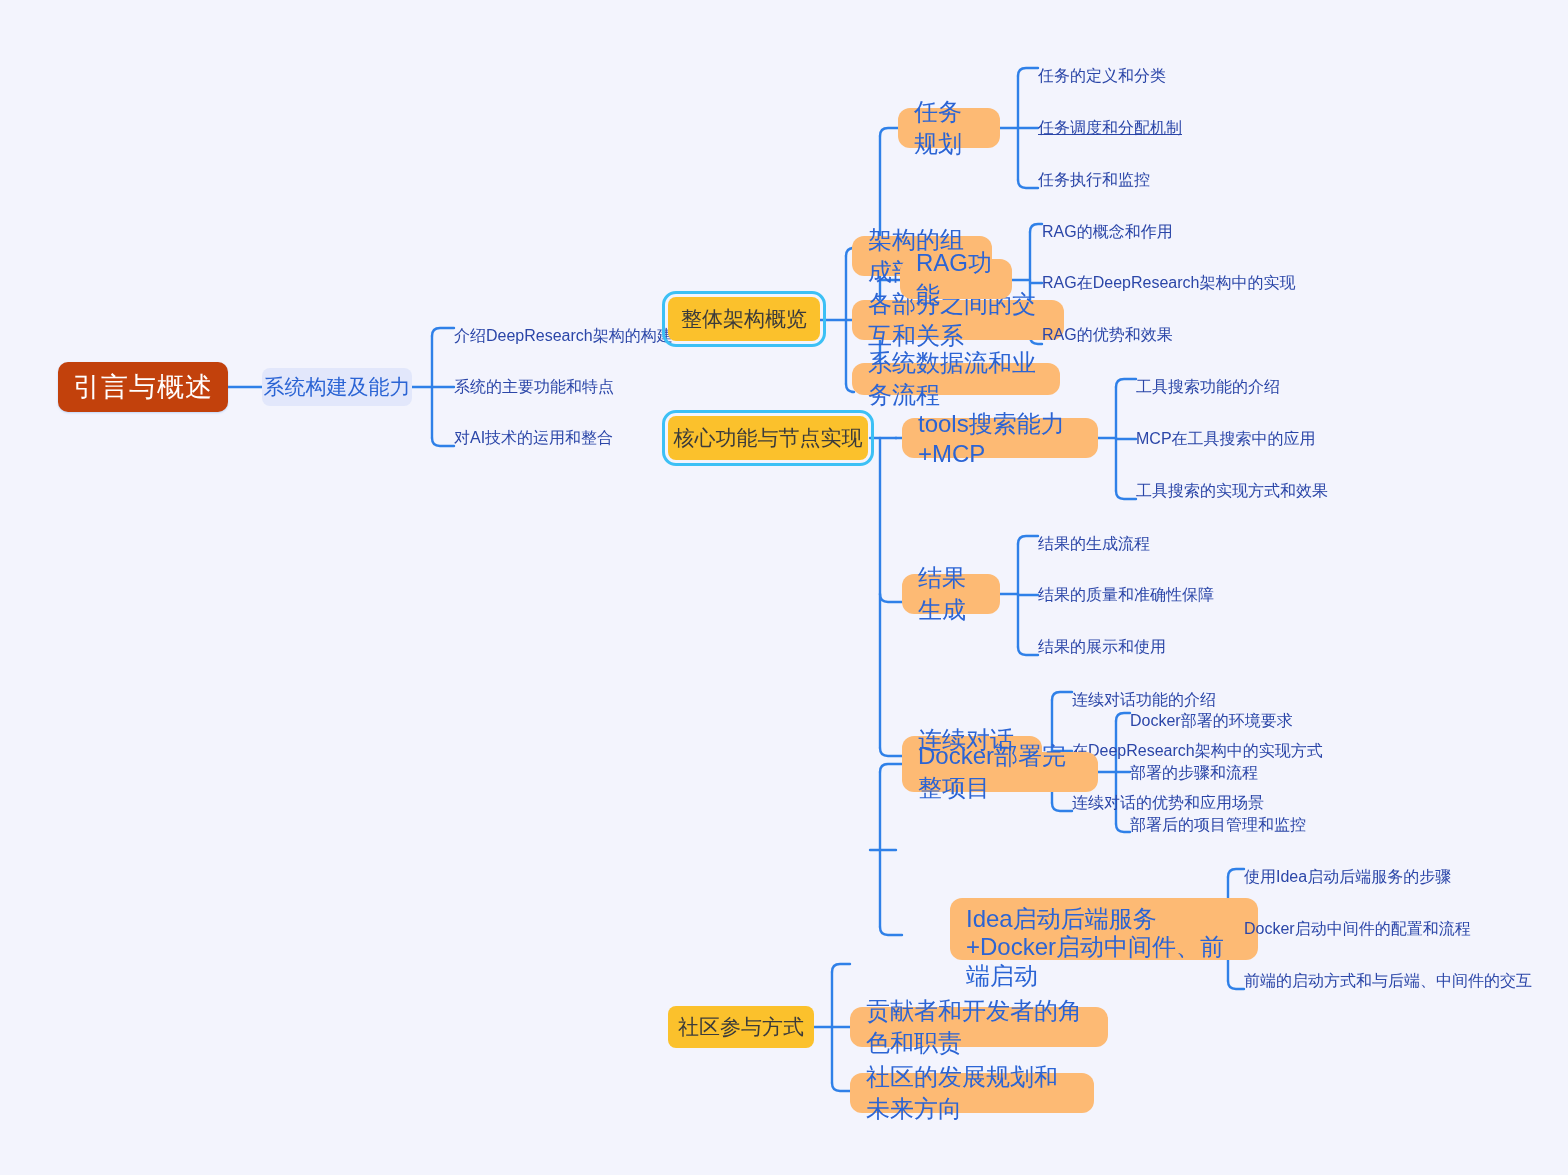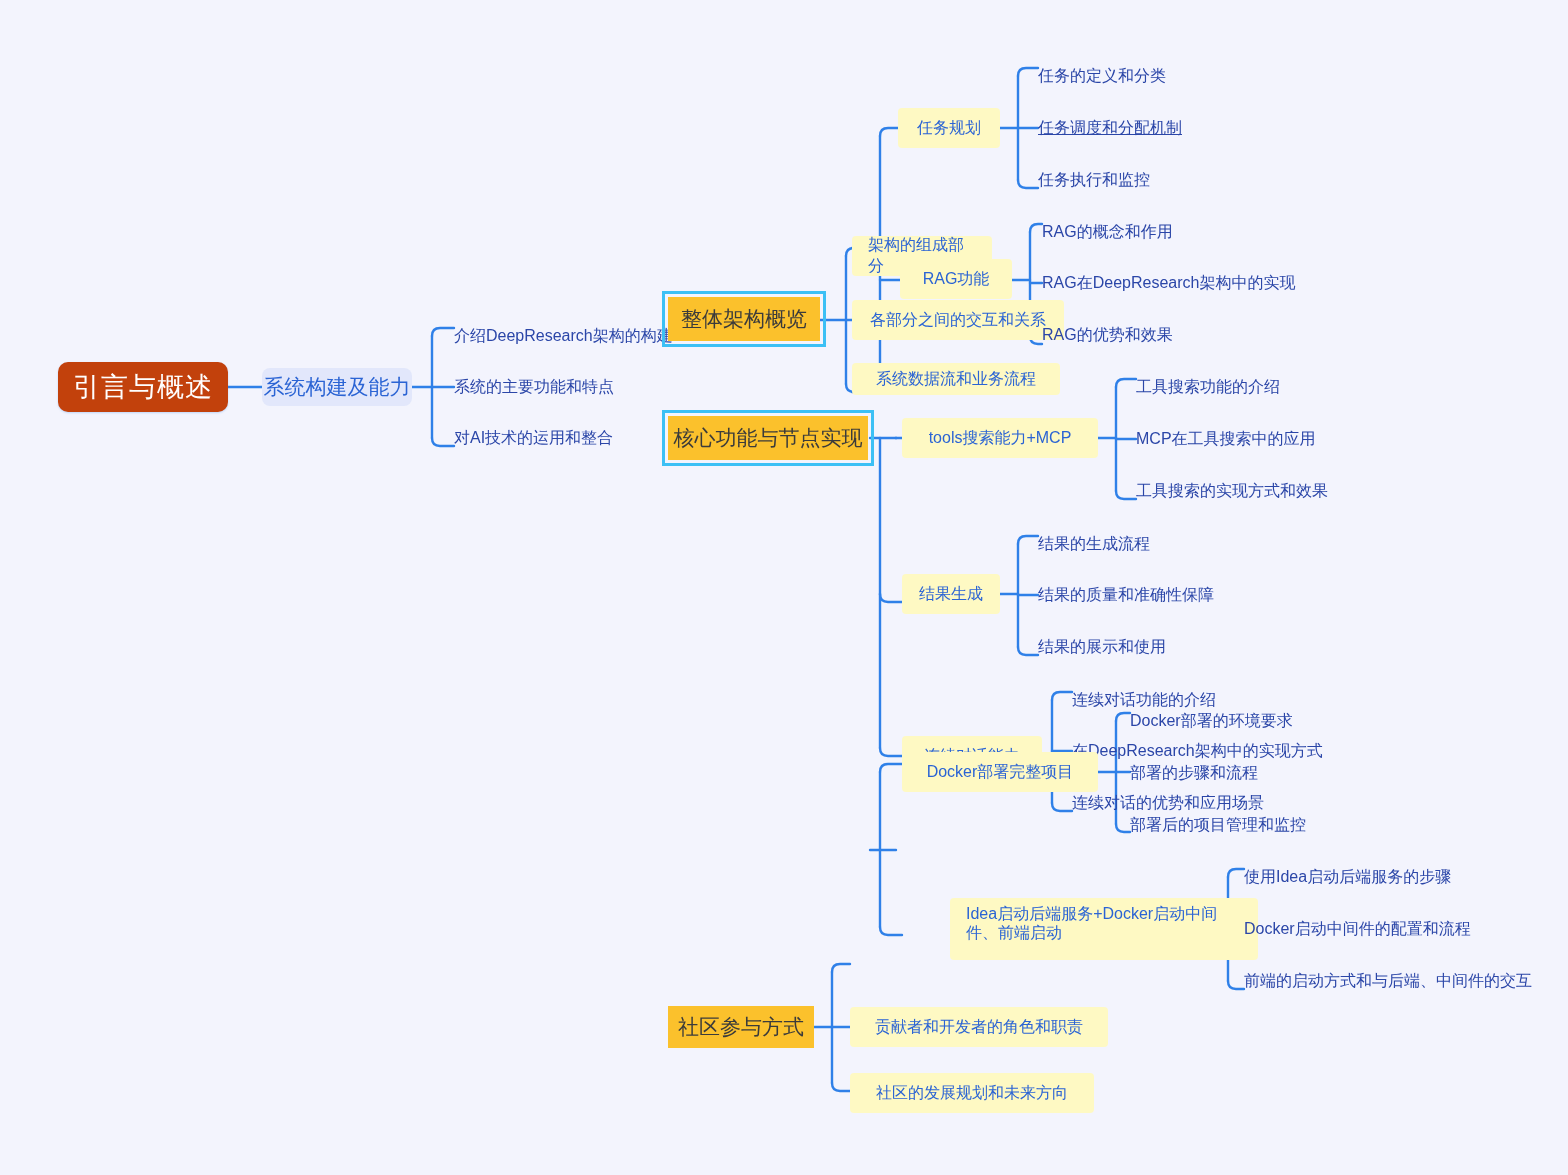--- a/index.html
+++ b/index.html
@@ -21,27 +21,27 @@
     background:#c2410c;color:#ffffff;border-radius:10px;
     font-size:27px;letter-spacing:1px;
     box-shadow:0 1px 2px rgba(45,127,240,.25);
   }
   
   .n-l1{
     background:#e2e7fb;color:#2b64d4;border-radius:8px;font-size:21px;
   }
   
   .n-topic{
-    background:#fbc12c;color:#3b3b3b;border-radius:0;font-size:21px;
+    background:#fbc12c;color:#3b3b3b;border-radius:8px;font-size:21px;
     outline:3px solid #3cc0f5;outline-offset:3px;
   }
   .n-topic.plain{outline:none;}
   
   .n-l2{
-    background:#fef9c3;color:#2b64d4;border-radius:4px;font-size:16px;
+    background:#fdba74;color:#2b64d4;border-radius:12px;font-size:24px;
     padding:0 16px;
   }
   .n-l2.wrap{align-items:flex-start;padding-top:7px;line-height:1.18;
     justify-content:flex-start;overflow:visible;white-space:normal;margin-left:48px;}
   
   .n-leaf{
     color:#2b46a8;font-size:16px;background:transparent;
     justify-content:flex-start;white-space:nowrap;
   }
 </style>

